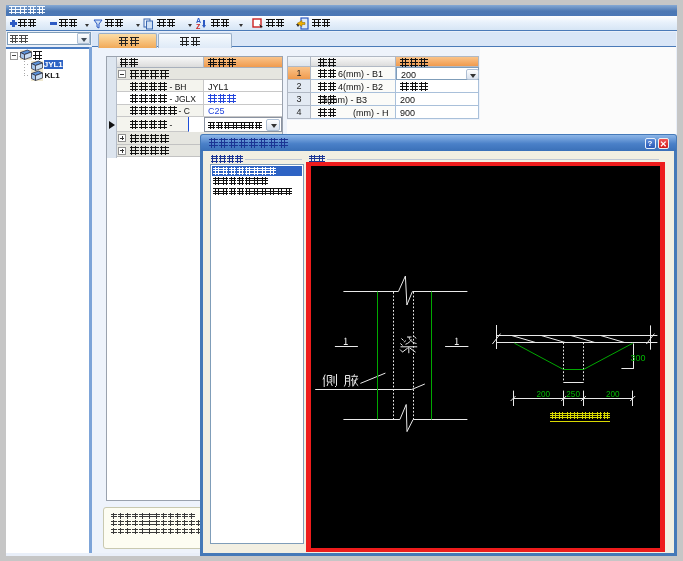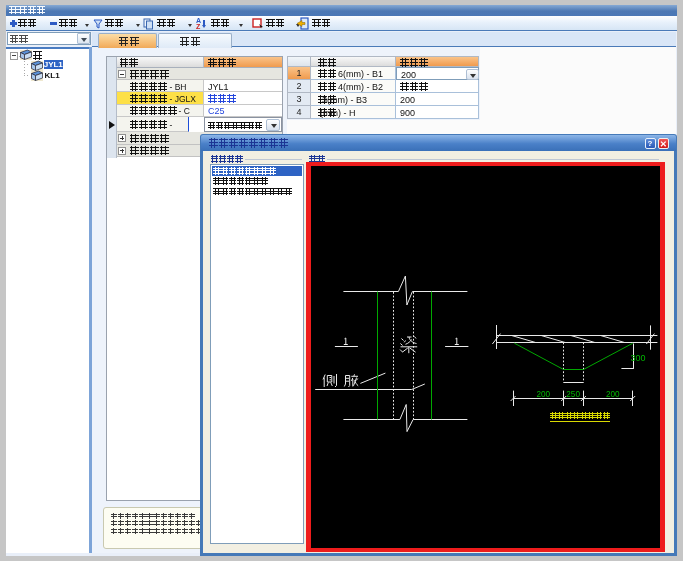--- a/index.html
+++ b/index.html
@@ -207,21 +207,21 @@
         <i></i>
         <i></i>
         <i></i>
       </span>
   <span class="abs" style="left:53px;top:1.5px;font:8.5px 'Liberation Sans';color:#111">- BH</span>
  </div>
  <div class="abs" style="left:204px;top:80px;width:78px;height:12.3px;background:#fff;border-bottom:1px solid #c8c8c8">
   <span class="abs" style="left:4px;top:1.5px;font:9px 'Liberation Sans';color:#111">JYL1</span>
  </div>
 
- <div class="abs" style="left:116.5px;top:92.3px;width:87.5px;height:12.3px;background:#fde047;border-right:1px solid #c8c8c8;border-bottom:1px solid #c8c8c8">
+ <div class="abs" style="left:116.5px;top:92.3px;width:87.5px;height:12.3px;background:#ffffff;border-right:1px solid #c8c8c8;border-bottom:1px solid #c8c8c8">
   <span class="zh abs" style="left:13px;top:1.8px;--s:8.8px;--g:0.8px;color:#111">
         <i></i>
         <i></i>
         <i></i>
         <i></i>
       </span>
   <span class="abs" style="left:53px;top:1.5px;font:8.5px 'Liberation Sans';color:#111">- JGLX</span>
  </div>
  <div class="abs" style="left:204px;top:92.3px;width:78px;height:12.3px;background:#fff;border-bottom:1px solid #c8c8c8">
   <span class="zh abs" style="left:4px;top:1.8px;--s:8.8px;--g:0.8px;color:#2446dd">
@@ -389,21 +389,21 @@
         <i></i>
         <i></i>
       </span>
   <span class="abs" style="left:11px;top:2px;font:9px 'Liberation Sans';color:#111">3(mm) - B3</span>
  </div>
  <div class="abs" style="left:311px;top:105.8px;width:85px;height:12.8px;background:#fbfbf8;border-right:1px solid #a9c0da;border-bottom:1px solid #a9c0da">
   <span class="zh abs" style="left:7px;top:2px;--s:8.8px;--g:0.8px;color:#111">
         <i></i>
         <i></i>
       </span>
-  <span class="abs" style="left:9px;top:2px;font:9px 'Liberation Sans';color:#111">(mm) - H</span>
+  <span class="abs" style="left:42px;top:2px;font:9px 'Liberation Sans';color:#111">(mm) - H</span>
  </div>
 
  <div class="abs" style="left:396px;top:67.2px;width:83px;height:13px;background:#fff;border:1px solid #7f9db9">
   <span class="abs" style="left:4px;top:2px;font:9px 'Liberation Sans';color:#111">200</span>
   <div class="abs" style="left:69px;top:0.5px;width:12.5px;height:11px;background:linear-gradient(180deg,#fefefe,#d8e1ee);border:1px solid #aebfd4;border-radius:2px">
    <div class="abs" style="left:3px;top:4px;border-left:3px solid transparent;border-right:3px solid transparent;border-top:4px solid #333"></div>
   </div>
  </div>
  <div class="abs" style="left:396px;top:80.2px;width:83px;height:12.8px;background:#fff;border-right:1px solid #a9c0da;border-bottom:1px solid #a9c0da">
   <span class="zh abs" style="left:4px;top:2px;--s:8.8px;--g:0.8px;color:#111">

